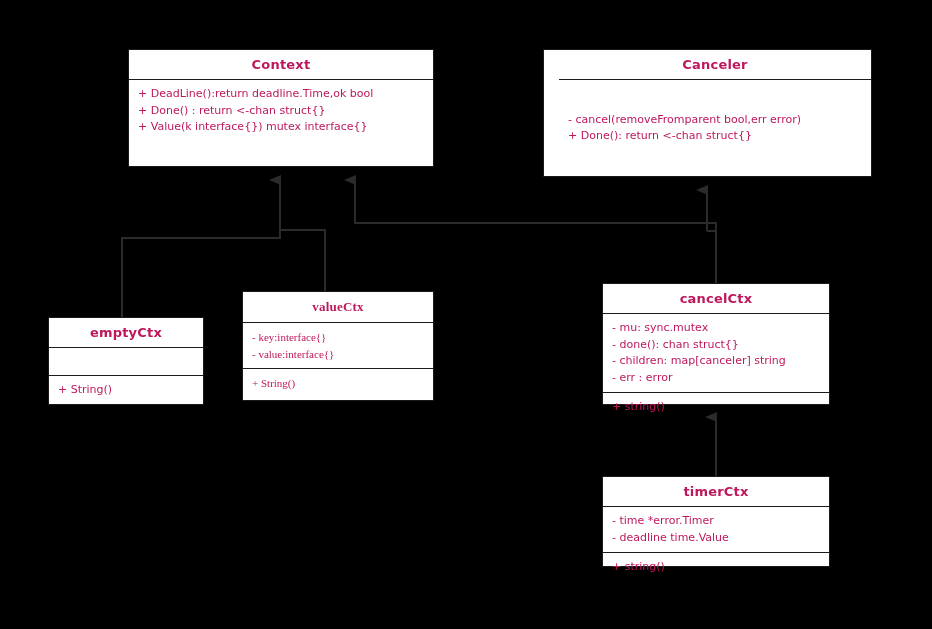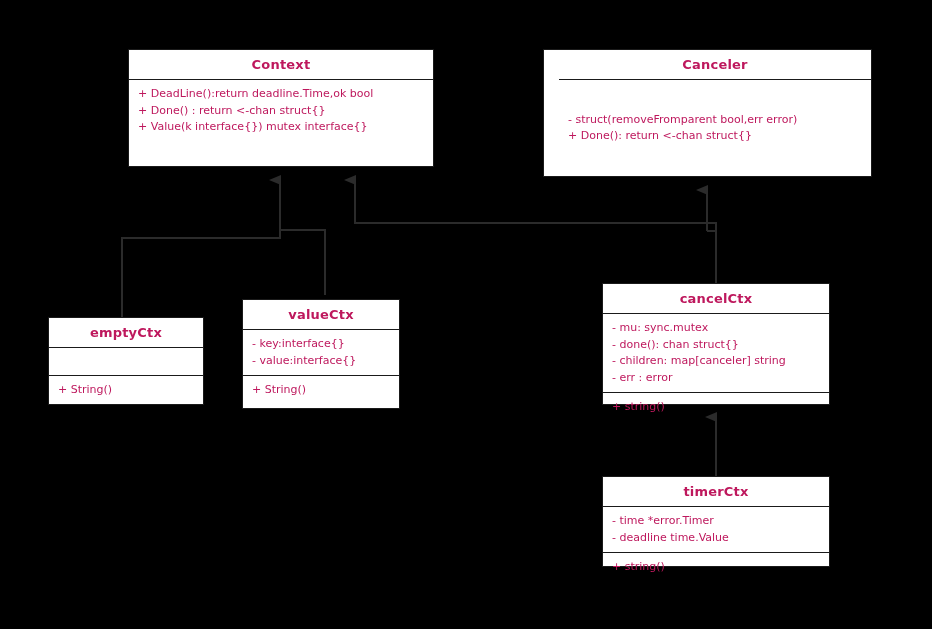--- a/index.html
+++ b/index.html
@@ -61,21 +61,21 @@
   .uml-compartment .row {
     white-space: pre;
   }
   .uml-compartment.empty-comp {
     min-height: 26px;
   }
   
   #class-context      { left: 128px; top: 49px;  width: 306px; height: 118px; }
   #class-canceler     { left: 543px; top: 49px;  width: 329px; height: 128px; padding-left: 15px; }
   #class-emptyctx     { left: 48px;  top: 317px; width: 156px; height: 88px; }
-  #class-valuectx     { left: 242px; top: 299px; width: 158px; height: 110px; }
+  #class-valuectx     { left: 242px; top: 291px; width: 192px; height: 110px; font-family: Liberation Serif, serif; }
   #class-cancelctx    { left: 602px; top: 283px; width: 228px; height: 122px; }
   #class-timerctx     { left: 602px; top: 476px; width: 228px; height: 91px; }
 
   #class-context   .uml-compartment { flex: 1; }
   #class-canceler  .uml-compartment { flex: 1; }
   #class-emptyctx  .uml-compartment.empty-comp { height: 29px; }
   #class-emptyctx  .uml-compartment.ops { height: 30px; }
 </style>
 </head>
 <body>
@@ -110,21 +110,21 @@
       <div class="row">+ DeadLine():return deadline.Time,ok bool</div>
       <div class="row">+ Done() : return &lt;-chan struct{}</div>
       <div class="row">+ Value(k interface{}) mutex interface{}</div>
     </div>
   </div>
 
   <div class="uml-class" id="class-canceler">
     <div class="uml-title">Canceler</div>
     <div class="uml-sep"></div>
     <div class="uml-compartment centered">
-      <div class="row">- struct(removeFromparent bool,err error)</div>
+      <div class="row">- cancel(removeFromparent bool,err error)</div>
       <div class="row">+ Done(): return &lt;-chan struct{}</div>
     </div>
   </div>
 
   <div class="uml-class" id="class-emptyctx">
     <div class="uml-title">emptyCtx</div>
     <div class="uml-sep"></div>
     <div class="uml-compartment empty-comp"></div>
     <div class="uml-sep"></div>
     <div class="uml-compartment ops">

